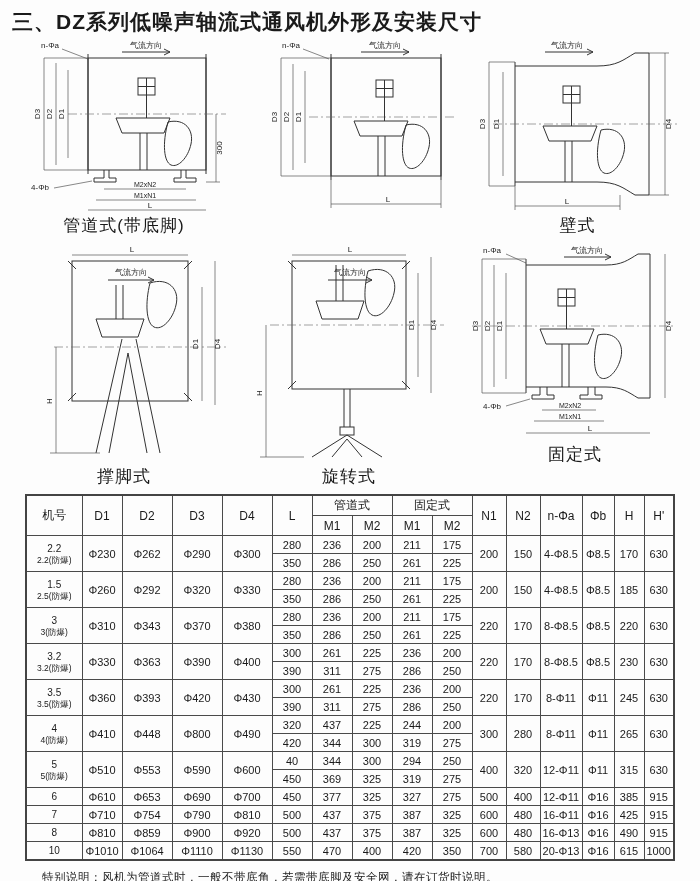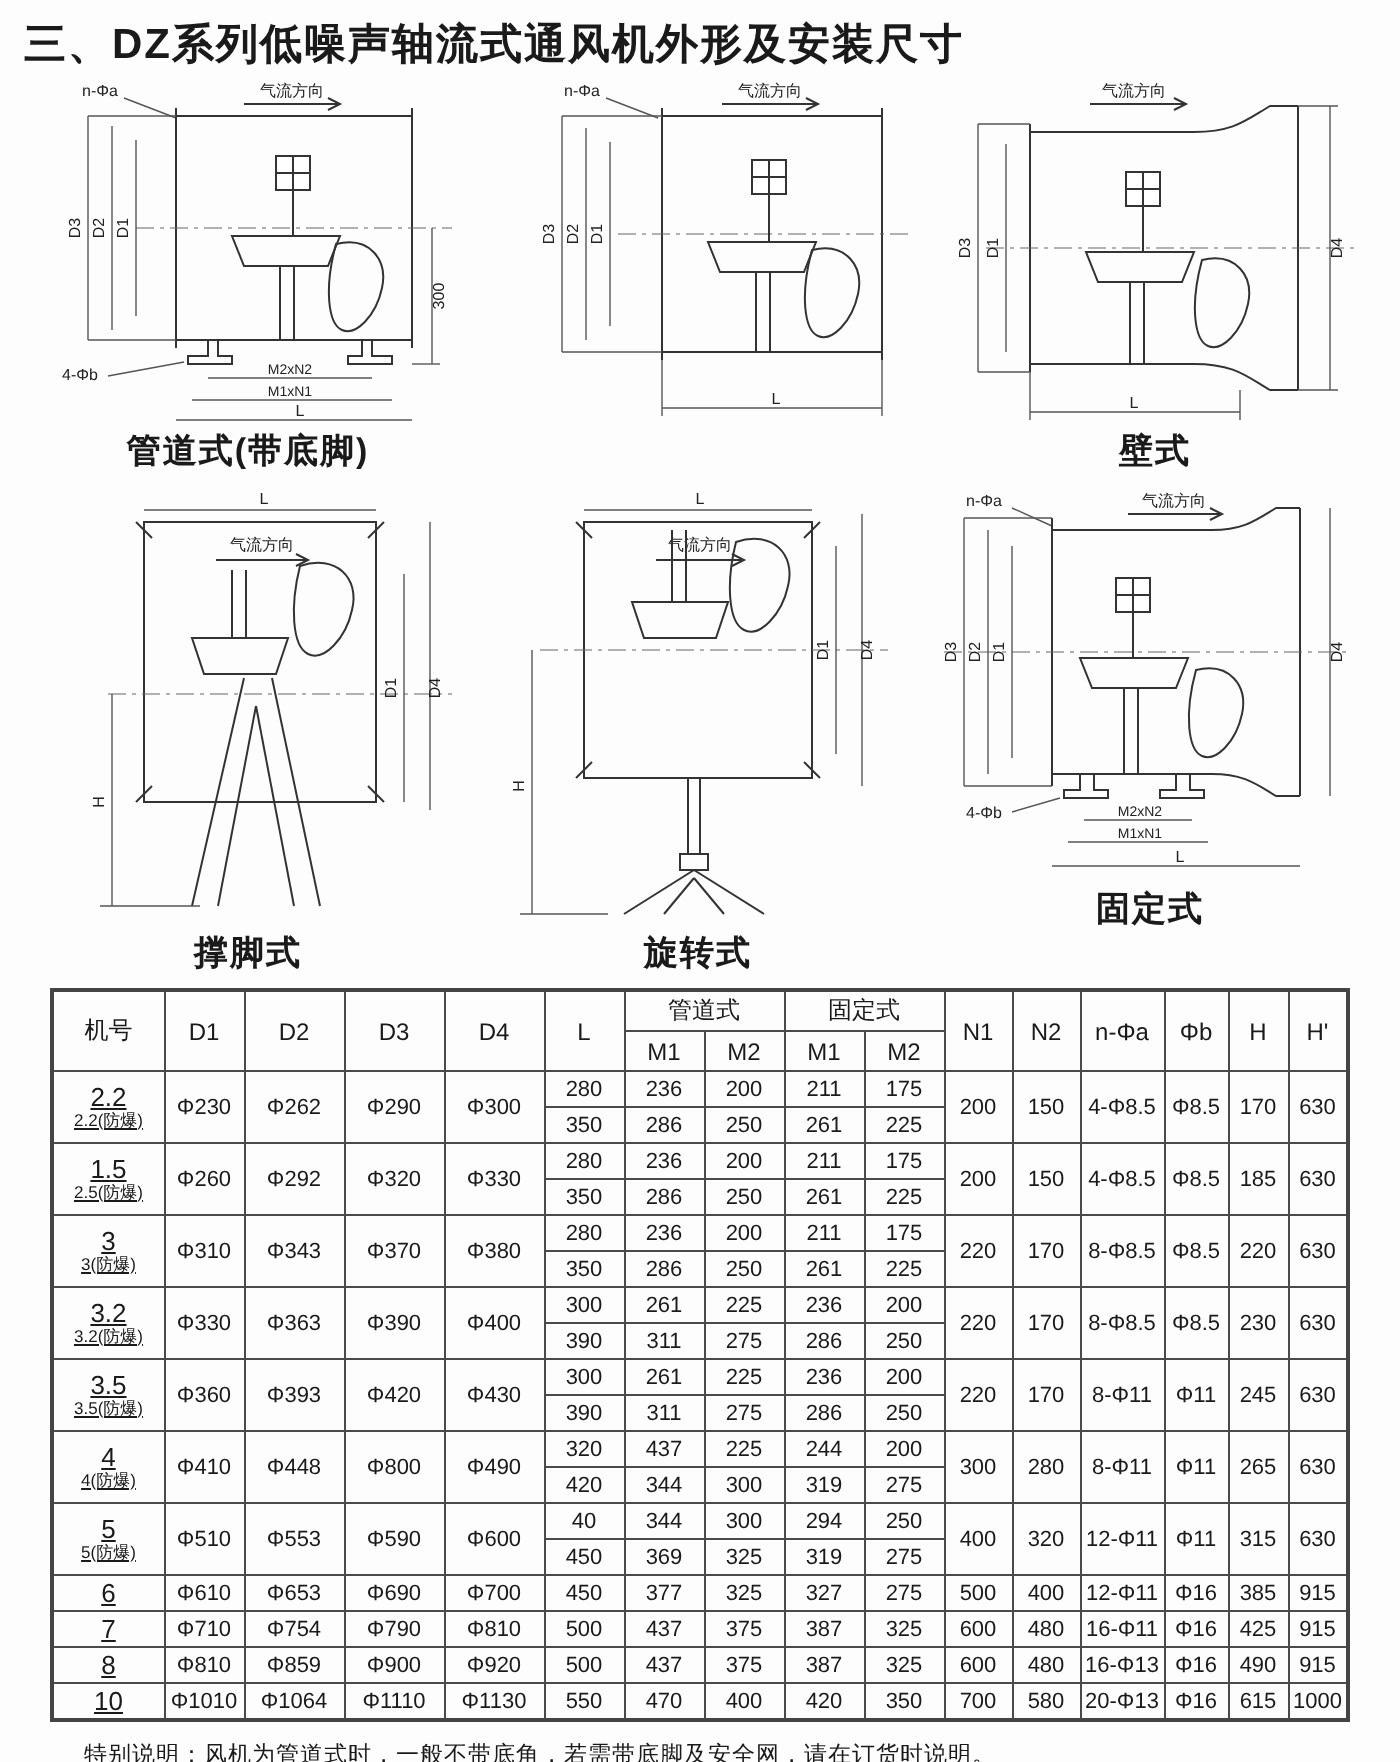--- a/index.html
+++ b/index.html
@@ -7,39 +7,39 @@
     width:700px; height:881px; background:#fdfdfd; color:#1a1a1a;
     font-family:"Liberation Sans","DejaVu Sans",sans-serif;
     overflow:hidden;
   }
   .page { padding:6px 10px 0 10px; }
   .title { font-size:21px; font-weight:bold; letter-spacing:1px; margin:2px 0 2px 2px; }
 
   .diagrams { width:680px; }
   .diag-row { display:flex; justify-content:space-between; align-items:flex-start; }
   .diag-cell { display:flex; flex-direction:column; align-items:center; }
-  .caption { font-size:17px; font-weight:700; margin-top:0; letter-spacing:1px; }
+  .caption { font-size:17px; font-weight:400; margin-top:0; letter-spacing:1px; }
 
   svg { overflow:visible; }
   svg .ln   { stroke:#333; stroke-width:1; fill:none; }
   svg .thin { stroke:#555; stroke-width:0.7; fill:none; }
   svg .cl   { stroke:#666; stroke-width:0.6; fill:none; stroke-dasharray:9 3 2 3; }
   svg .fill { fill:#fff; stroke:#333; stroke-width:1; }
   svg text  { font-size:8px; fill:#222; font-family:"Liberation Sans","DejaVu Sans",sans-serif; }
   svg text.sm { font-size:7px; }
 
   table.spec { border-collapse:collapse; margin:6px auto 0 auto; table-layout:fixed; width:648px; border:2px solid #444; }
   table.spec th, table.spec td {
     border:1px solid #4a4a4a; text-align:center; vertical-align:middle;
     padding:0 1px; font-weight:normal; overflow:hidden; white-space:nowrap;
   }
   table.spec th { font-size:12px; height:19px; }
   table.spec td { font-size:11px; height:17px; }
-  .model-main { font-size:13px; line-height:12px;text-decoration:underline; }
-  .model-sub  { font-size:8.5px; line-height:10px;text-decoration:underline; }
+  .model-main { font-size:10px; line-height:12px; }
+  .model-sub  { font-size:8.5px; line-height:10px; }
   .footnote { font-size:11.5px; margin:9px 0 0 32px; letter-spacing:0.5px; }
 </style>
 </head>
 <body>
 
 <div class="page">
   <div class="title">三、DZ系列低噪声轴流式通风机外形及安装尺寸</div>
 
   <div class="diagrams">
 

